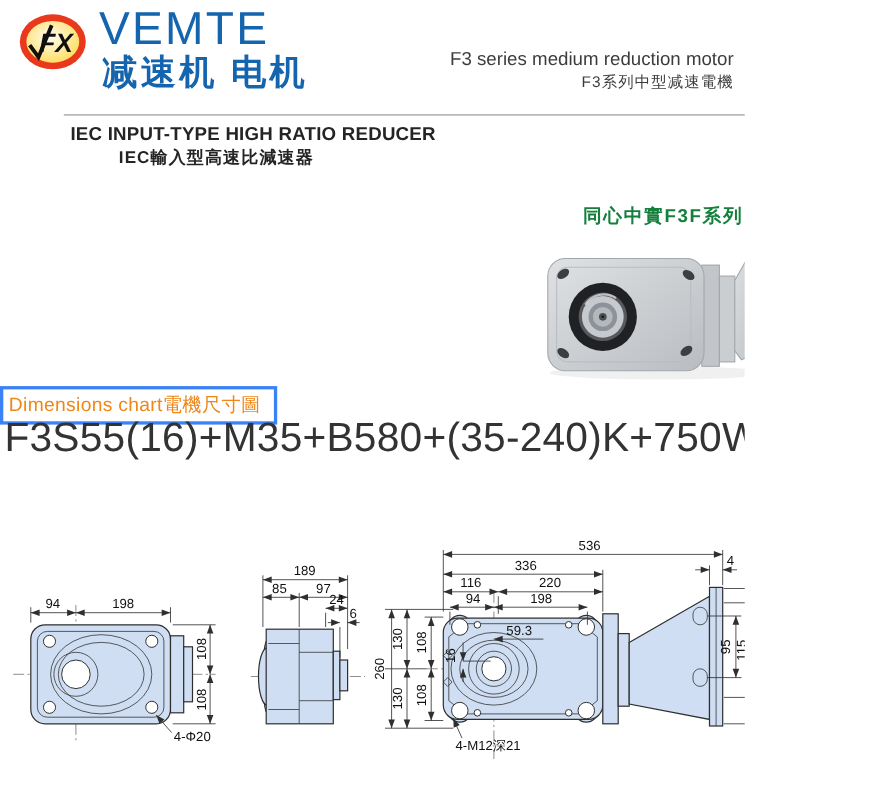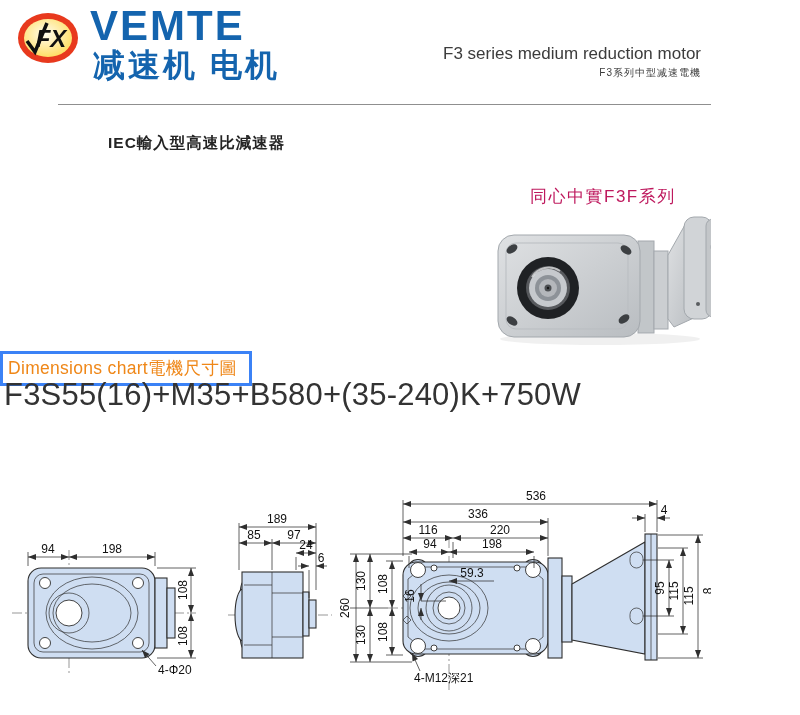--- a/index.html
+++ b/index.html
@@ -1,30 +1,30 @@
 <!DOCTYPE html>
 <html><head>
 <meta charset="utf-8">
 <style>
   html,body{margin:0;padding:0;background:#fff;}
   .page{position:relative;width:677px;height:715px;background:#fff;overflow:hidden;
-        font-family:"Liberation Sans",sans-serif;color:#222;padding-left:34px;}
+        font-family:"Liberation Sans",sans-serif;color:#222;}
   .abs{position:absolute;}
   
-  .brand{left:90px;top:2px;font-size:42px;font-weight:700;letter-spacing:2px;color:#1464ae;}
+  .brand{left:90px;top:2px;font-size:42px;font-weight:400;letter-spacing:2px;color:#1464ae;}
   .brand-sub{left:93px;top:44px;font-size:32px;font-weight:700;color:#1464ae;letter-spacing:3px;}
   .series-en{right:10px;top:44px;font-size:17px;color:#3c3c3c;text-align:left;margin-left:22px;}
-  .series-zh{right:10px;top:66px;font-size:10px;color:#3c3c3c;text-align:right;letter-spacing:1px;}
+  .series-zh{right:10px;top:66px;font-size:14px;color:#3c3c3c;text-align:right;letter-spacing:1px;}
   .divider{left:58px;top:104px;width:740px;height:1px;background:#8f8f8f;}
   .head-en{left:64px;top:112px;font-size:17px;font-weight:700;color:#242424;letter-spacing:.2px;}
   .head-zh{left:64px;top:133px;font-size:15.5px;font-weight:700;color:#242424;letter-spacing:1px;margin-left:44px;}
-  .caption{left:530px;top:185px;font-size:17px;font-weight:400;color:#be185d;letter-spacing:1.5px;}
+  .caption{left:530px;top:185px;font-size:17px;font-weight:700;color:#15803d;letter-spacing:1.5px;}
   .chart-label{left:0;top:351px;border:3px solid #3b82f6;color:#ef8718;font-size:17.5px;
                padding:2px 12px 3px 5px;letter-spacing:.3px;}
-  .model{left:4px;top:377px;font-size:31px;color:#333;letter-spacing:.2px;white-space:nowrap;}
+  .model{left:4px;top:377px;font-size:37px;color:#333;letter-spacing:.2px;white-space:nowrap;}
   
   .out{fill:#cfdef2;stroke:#2f2f2f;stroke-width:1.1;}
   .thin{fill:none;stroke:#2f2f2f;stroke-width:.7;}
   .hole{fill:#fff;stroke:#2f2f2f;stroke-width:.9;}
   .ext{stroke:#2f2f2f;stroke-width:.75;fill:none;}
   .dim{stroke:#2f2f2f;stroke-width:.75;fill:none;marker-start:url(#arw);marker-end:url(#arw);}
   .dime{stroke:#2f2f2f;stroke-width:.75;fill:none;marker-end:url(#arw);}
   .cl{stroke:#6b6b6b;stroke-width:.7;stroke-dasharray:10 3 2 3;fill:none;}
   .dt{font:12px "Liberation Sans",sans-serif;fill:#111;text-anchor:middle;}
   .ds{text-anchor:start;}
@@ -45,20 +45,21 @@
     <ellipse cx="31" cy="26" rx="24" ry="19" fill="url(#ly)"></ellipse>
     <path d="M 10,29 L 18,40 L 30,11" stroke="#101010" stroke-width="3.5" fill="none"></path>
     <text x="34" y="35" text-anchor="middle" font-size="24" font-weight="900" font-style="italic" fill="#101010">FX</text>
   </svg>
   <div class="abs brand">VEMTE</div>
   <div class="abs brand-sub">减速机 电机</div>
   <div class="abs series-en">F3 series medium reduction motor</div>
   <div class="abs series-zh">F3系列中型减速電機</div>
   <div class="abs divider"></div>
 
+  <div class="abs head-en">IEC INPUT-TYPE HIGH RATIO REDUCER</div>
   <div class="abs head-zh">IEC輸入型高速比減速器</div>
   <div class="abs caption">同心中實F3F系列</div>
 
   <svg class="abs" style="left:480px;top:205px" width="290" height="145" viewBox="0 0 290 145">
     <defs>
       <linearGradient id="g1" x1="0" y1="0" x2="1" y2="1">
         <stop offset="0%" stop-color="#dfe1e3"></stop>
           <stop offset="100%" stop-color="#b9bdc1"></stop>
       </linearGradient>
     </defs>

